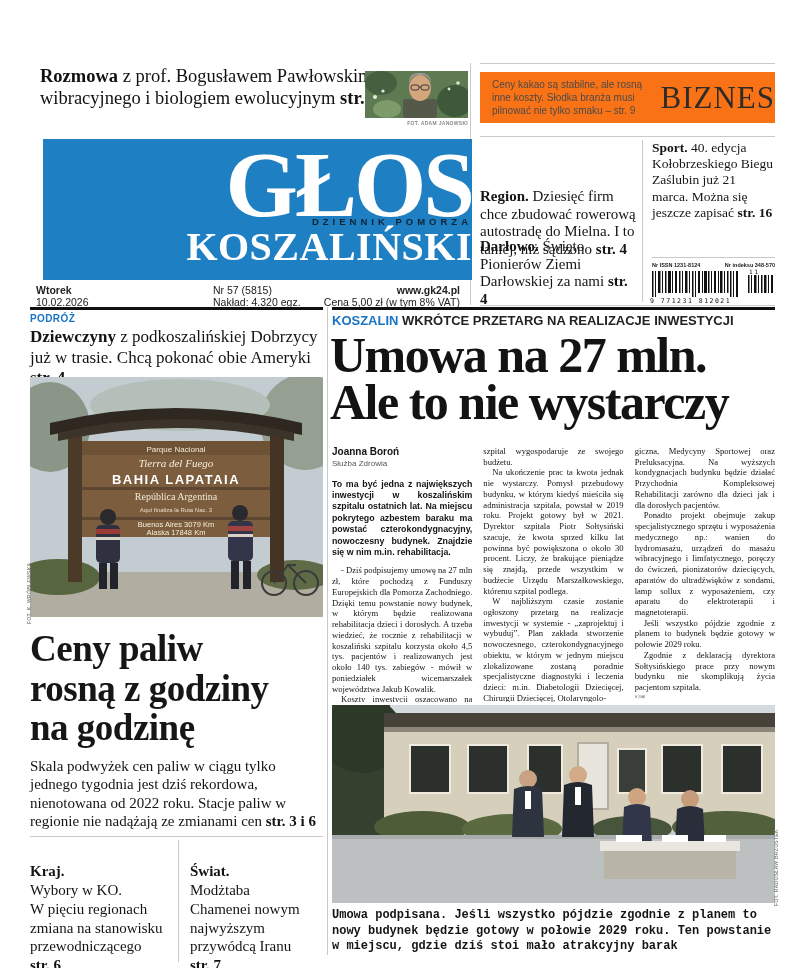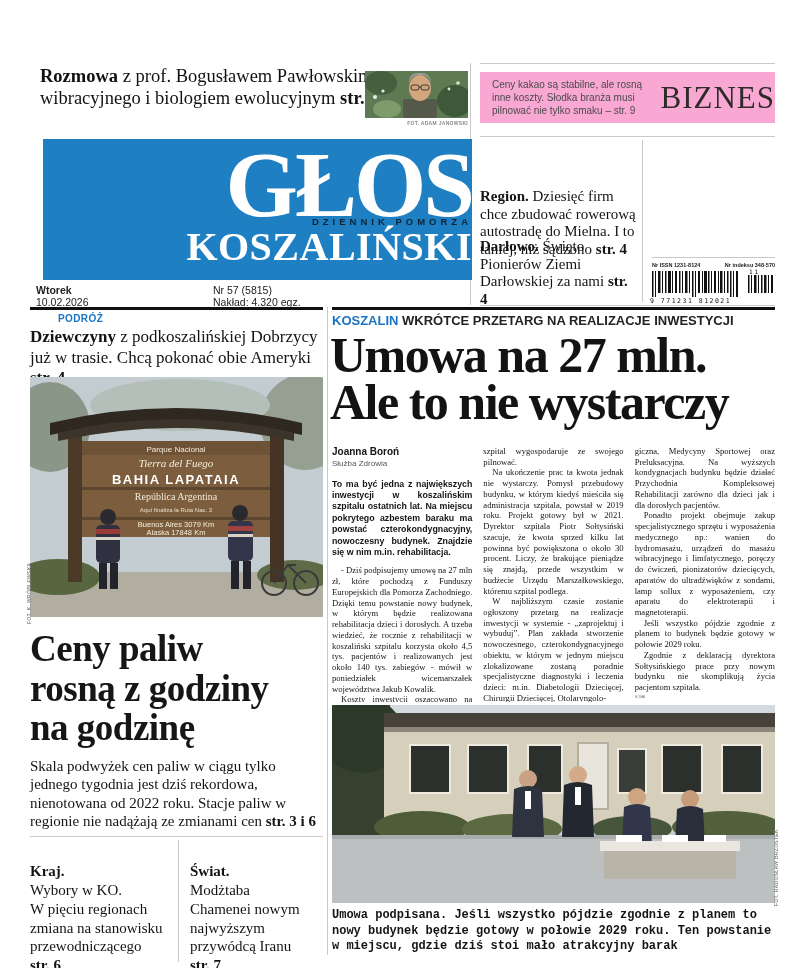--- a/index.html
+++ b/index.html
@@ -14,21 +14,21 @@
   
   .top-teaser{position:absolute;left:40px;top:66px;width:320px;text-align:right;
               font-size:18.5px;line-height:1.18;color:#111;}
   .top-teaser .line{white-space:nowrap;}
   .top-photo{position:absolute;left:365px;top:71px;width:103px;height:47px;}
   .top-photo svg{display:block;}
   .credit-sm{position:absolute;font-family:"Liberation Sans",sans-serif;font-size:5px;
              color:#8a8a8a;font-weight:bold;letter-spacing:.3px;}
 
   
-  .biznes{position:absolute;left:480px;top:72px;width:295px;height:51px;background:#f9a8d4;
+  .biznes{position:absolute;left:480px;top:72px;width:295px;height:51px;background:#f97316;
           display:flex;align-items:center;}
   .biznes-text{font-family:"Liberation Sans",sans-serif;font-size:10px;line-height:1.3;
                color:#4a4a4a;width:170px;padding-left:12px;}
   .biznes-brand{font-size:31px;letter-spacing:1px;color:#2e2b28;flex:1;text-align:center;
                 font-weight:500;}
 
   
   .logo-box{position:absolute;left:43px;top:139px;width:429px;height:141px;background:#1e7fc2;
             text-align:right;overflow:hidden;}
   .logo-glos{font-weight:bold;color:#ffffff;font-size:93px;line-height:.95;letter-spacing:-3px;
@@ -50,21 +50,21 @@
             justify-content:space-between;font-family:"Liberation Sans",sans-serif;
             font-size:5.5px;font-weight:bold;color:#222;}
   .barcode-digits{position:absolute;left:650px;top:297px;width:92px;
                   font-family:"DejaVu Sans Mono",monospace;font-size:6.5px;letter-spacing:1.5px;
                   color:#111;}
   .addon-label{position:absolute;left:749px;top:268px;font-family:"DejaVu Sans Mono",monospace;
                font-size:6px;color:#111;letter-spacing:2px;}
 
   
   .kicker{position:absolute;font-family:"Liberation Sans",sans-serif;font-weight:bold;
-          font-size:10px;letter-spacing:.4px;color:#1a74c4;margin-left:28px;}
+          font-size:10px;letter-spacing:.4px;color:#1a74c4;}
   .podroz-head{position:absolute;left:30px;top:327px;width:296px;font-size:17px;line-height:1.22;}
   .travel-photo{position:absolute;left:30px;top:377px;width:293px;height:240px;}
   .fuel-head{position:absolute;left:30px;top:629px;width:292px;font-weight:bold;font-size:37px;
              line-height:1.07;letter-spacing:-.5px;color:#161616;}
   .fuel-text{position:absolute;left:30px;top:757px;width:292px;font-size:15px;line-height:1.23;}
   .mini{position:absolute;font-size:15px;line-height:1.26;}
 
   
   .main-kicker{position:absolute;left:332px;top:313px;width:443px;
                font-family:"Liberation Sans",sans-serif;font-size:13px;}
@@ -136,28 +136,35 @@
   </div>
 
   <div class="issue" style="left:36px;">
     <div class="b">Wtorek</div>
     <div>10.02.2026</div>
   </div>
   <div class="issue" style="left:213px;">
     <div>Nr 57 (5815)</div>
     <div>Nakład: 4.320 egz.</div>
   </div>
+  <div class="issue" style="left:260px;width:200px;text-align:right;">
+    <div class="b">www.gk24.pl</div>
+    <div>Cena 5,00 zł (w tym 8% VAT)</div>
+  </div>
 
   <div class="teaser" style="left:480px;top:140px;width:157px;margin-top:48px;">
     <span class="b">Region.</span><span> Dziesięć firm chce zbudować rowerową autostradę do Mielna. I to taniej, niż sądzono </span><span class="b">str. 4</span>
   </div>
   <div class="teaser" style="left:480px;top:238px;width:150px;">
     <span class="b">Darłowo.</span><span> Święto Pionierów Ziemi Darłowskiej za nami </span><span class="b">str. 4</span>
   </div>
   <div class="hl-v" style="left:642px;top:140px;height:162px;"></div>
+  <div class="teaser" style="left:652px;top:140px;width:123px;font-size:13.5px;line-height:1.2;">
+    <span class="b">Sport.</span><span> 40. edycja Kołobrzeskiego Biegu Zaślubin już 21 marca. Można się jeszcze zapisać </span><span class="b">str. 16</span>
+  </div>
 
   <div class="hl-h" style="left:652px;top:257px;width:123px;"></div>
   <div class="issn-row">
     <span>Nr ISSN 1231-8124</span>
     <span>Nr indeksu 348-570</span>
   </div>
   <div style="position:absolute;left:652px;top:271px;">
     <svg width="124" height="26" viewBox="0 0 124 26">
       <g fill="#111">
         <rect x="0" y="0" width="1.5" height="26"></rect>
@@ -300,21 +307,21 @@
 
   <div class="cols">
     <div class="col">
       <div class="byline-name">Joanna Boroń</div>
       <div class="byline-sub">Służba Zdrowia</div>
       <p class="lead">To ma być jedna z największych inwestycji w koszalińskim szpitalu ostatnich lat. Na miejscu pokrytego azbestem baraku ma powstać czterokondygnacyjny, nowoczesny budynek. Znajdzie się w nim m.in. rehabilitacja.</p>
       <p>- Dziś podpisujemy umowę na 27 mln zł, które pochodzą z Funduszy Europejskich dla Pomorza Zachodniego. Dzięki temu powstanie nowy budynek, w którym będzie realizowana rehabilitacja dzieci i dorosłych. A trzeba wiedzieć, że rocznie z rehabilitacji w koszaliński szpitalu korzysta około 4,5 tys. pacjentów i realizowanych jest około 140 tys. zabiegów - mówił w poniedziałek wicemarszałek województwa Jakub Kowalik.</p>
       <p>Koszty inwestycji oszacowano na 30,9 mln złotych. Brakujące miliony</p>
     </div>
     <div class="col">
-      <p>szpital wygospodaruje ze swojego pilnować.</p>
+      <p>szpital wygospodaruje ze swojego budżetu.</p>
       <p>Na ukończenie prac ta kwota jednak nie wystarczy. Pomysł przebudowy budynku, w którym kiedyś mieściła się administracja szpitala, powstał w 2019 roku. Projekt gotowy był w 2021. Dyrektor szpitala Piotr Sołtysiński szacuje, że kwota sprzed kilku lat powinna być powiększona o około 30 procent. Liczy, że brakujące pieniądze się znajdą, przede wszystkim w budżecie Urzędu Marszałkowskiego, któremu szpital podlega.</p>
       <p>W najbliższym czasie zostanie ogłoszony przetarg na realizacje inwestycji w systemie - „zaprojektuj i wybuduj”. Plan zakłada stworzenie nowoczesnego, czterokondygnacyjnego obiektu, w którym w jednym miejscu zlokalizowane zostaną poradnie specjalistyczne diagnostyki i leczenia dzieci: m.in. Diabetologii Dziecięcej, Chirurgii Dziecięcej, Otolaryngolo-</p>
     </div>
     <div class="col">
       <p>giczna, Medycyny Sportowej oraz Preluksacyjna. Na wyższych kondygnacjach budynku będzie działać Przychodnia Kompleksowej Rehabilitacji zarówno dla dzieci jak i dla dorosłych pacjentów.</p>
       <p>Ponadto projekt obejmuje zakup specjalistycznego sprzętu i wyposażenia medycznego np.: wanien do hydromasażu, urządzeń do masażu wibracyjnego i limfatycznego, poręczy do ćwiczeń, pionizatorów dziecięcych, aparatów do ultradźwięków z sondami, lamp sollux z wyposażeniem, czy aparatu do elektroterapii i magnetoterapii.</p>
       <p>Jeśli wszystko pójdzie zgodnie z planem to budynek będzie gotowy w połowie 2029 roku.</p>
       <p>Zgodnie z deklaracją dyrektora Sołtysińskiego prace przy nowym budynku nie skomplikują życia pacjentom szpitala.</p>
       <p class="endmark">©®</p>
     </div>

